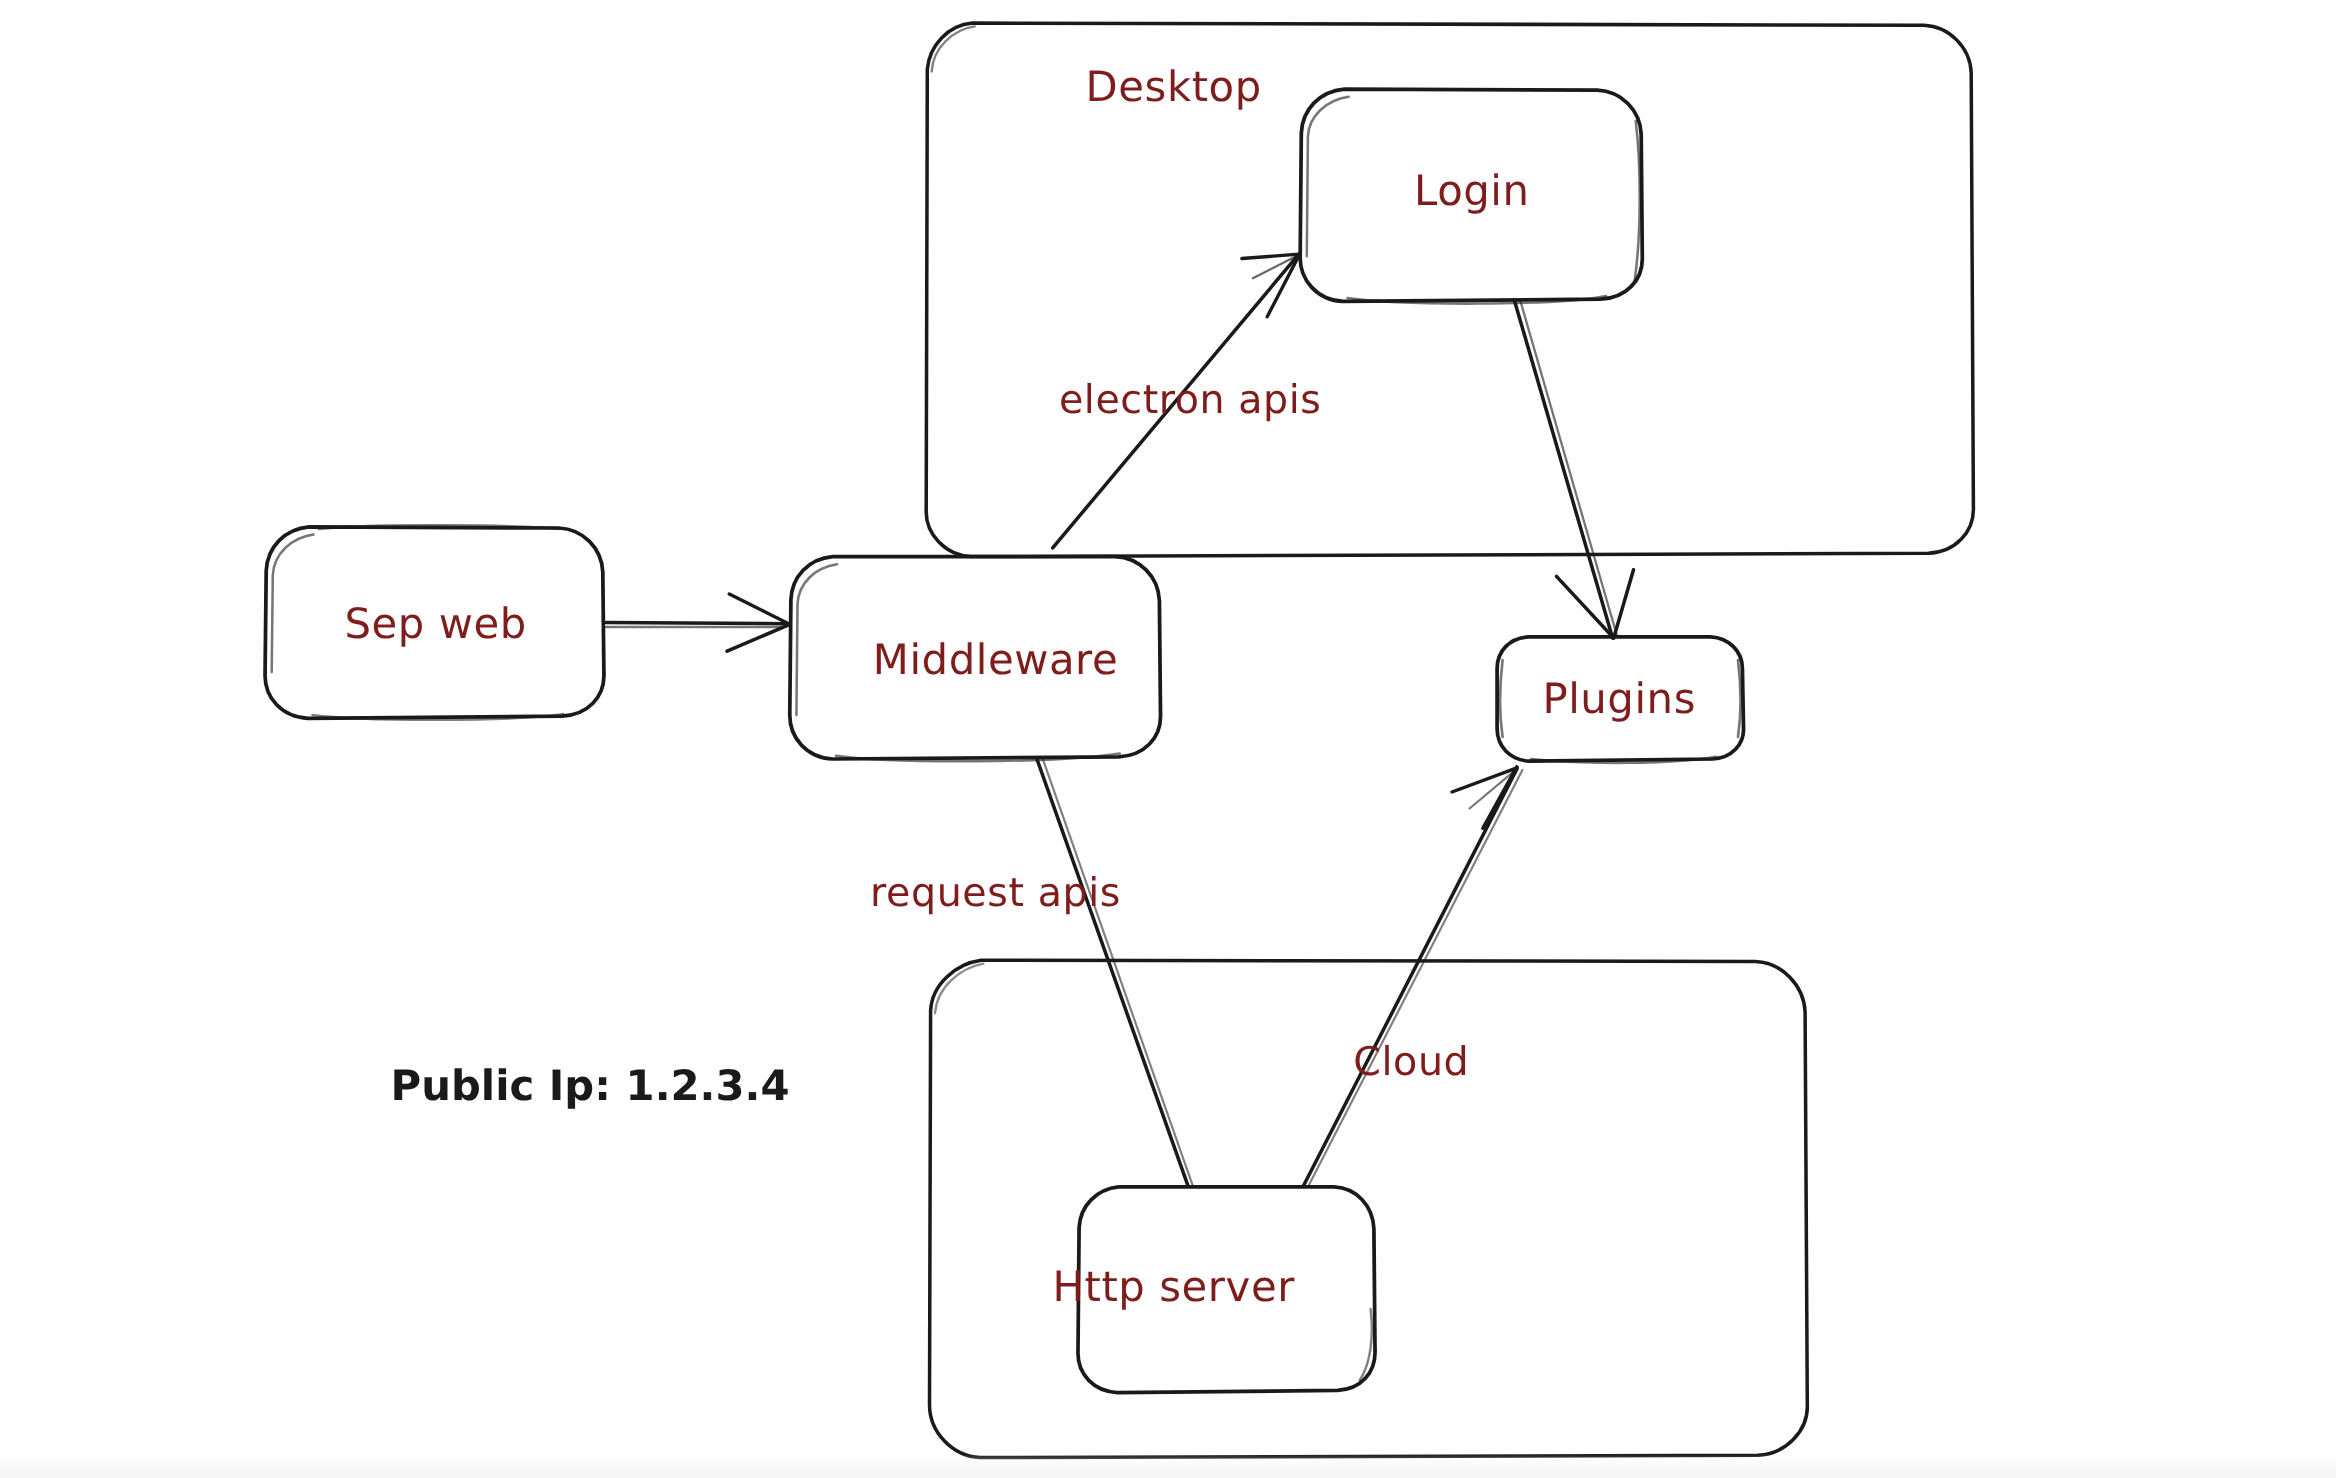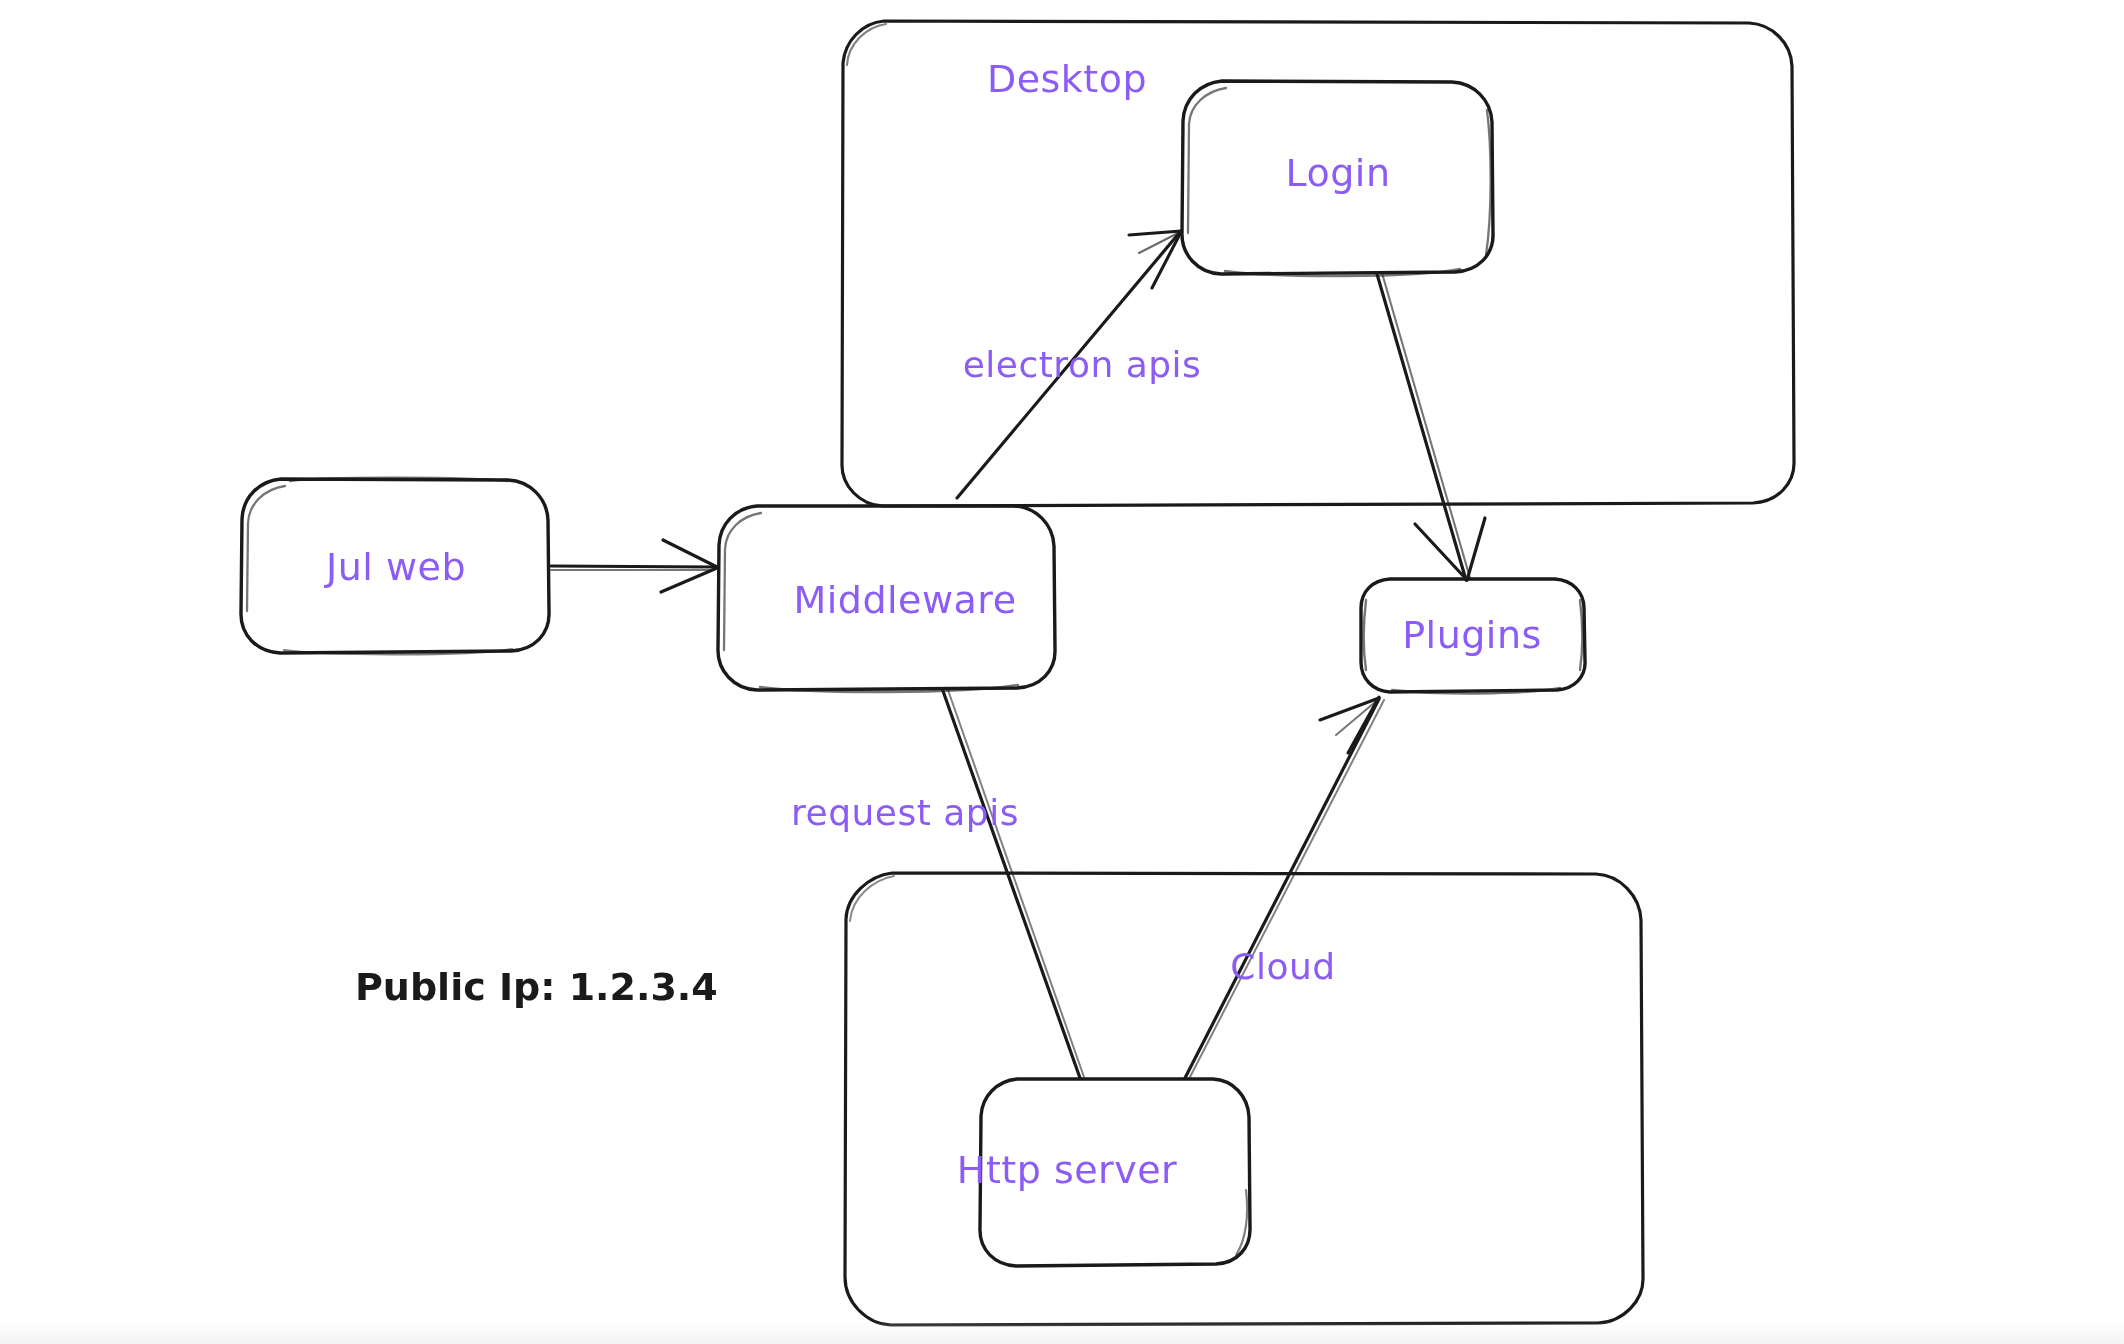--- a/index.html
+++ b/index.html
@@ -22,21 +22,21 @@
   }
   #canvas svg.sketch {
     position: absolute;
     left: 0;
     top: 0;
     width: 2124px;
     height: 1344px;
   }
   .lbl {
     position: absolute;
-    color: #8b5cf6;
+    color: #7f1d1d;
     white-space: nowrap;
     font-family: "DejaVu Sans", sans-serif;
     font-weight: 400;
     letter-spacing: 0.5px;
     transform: translate(-50%, -50%);
     
     font-style: normal;
   }
   .lbl-node { font-size: 38px; }
   .lbl-group { font-size: 38px; }
@@ -149,21 +149,21 @@
         <path d="M1348,753 L1379,697" stroke-width="3.1"></path>
         <path d="M1320,720 L1379,698" stroke-width="3.1"></path>
         <path d="M1336,735 L1380,698" stroke-width="2.0" opacity="0.6"></path>
       </g>
 
     </g>
   </svg>
 
   <div class="lbl lbl-group" style="left:1067px; top:79px;">Desktop</div>
 
-  <div class="lbl lbl-node" style="left:396px; top:567px;">Jul web</div>
+  <div class="lbl lbl-node" style="left:396px; top:567px;">Sep web</div>
 
   <div class="lbl lbl-node" style="left:888px; top:600px;margin-left:17px;">Middleware</div>
 
   <div class="lbl lbl-node" style="left:1338px; top:173px;">Login</div>
 
   <div class="lbl lbl-node" style="left:1472px; top:635px;text-align:right;">Plugins</div>
 
   <div class="lbl lbl-node" style="left:1067px; top:1170px;">Http server</div>
 
   <div class="lbl lbl-edge" style="left:1070px; top:364px;margin-left:12px;">electron apis</div>

